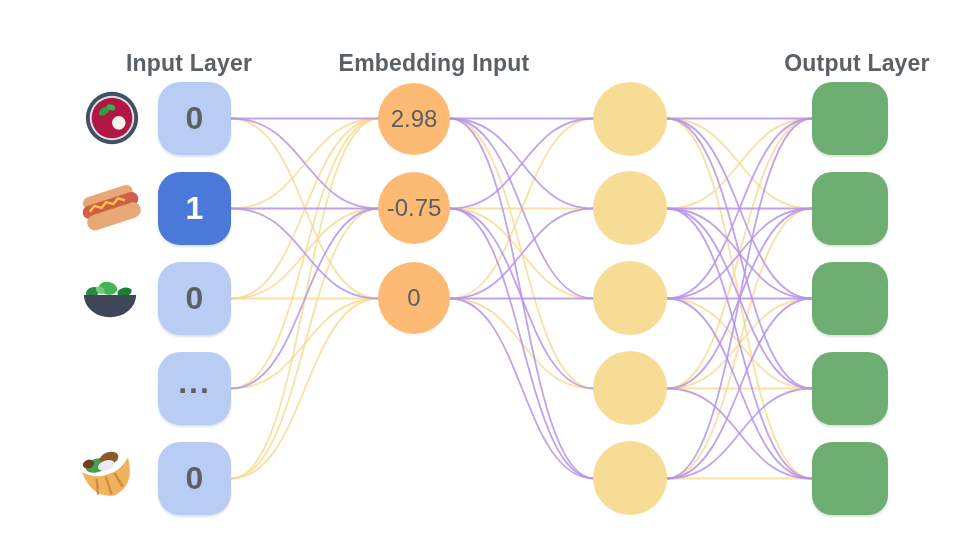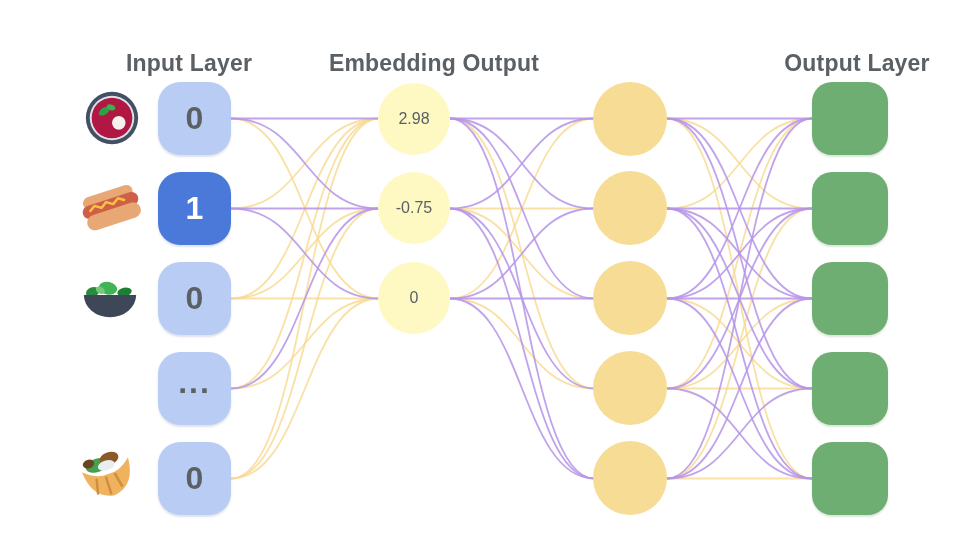--- a/index.html
+++ b/index.html
@@ -22,21 +22,21 @@
   }
   .inbox{
     left:158px;width:73px;height:73px;border-radius:22px;
     background:#b9cdf4;color:#5b6065;font-size:32px;font-weight:bold;
     box-shadow:0 2px 2px rgba(120,140,180,.25);
   }
   .inbox.active{background:#4a79da;color:#ffffff;}
   .inbox .dots{letter-spacing:2px;transform:translateY(-6px);}
   .ebubble{
     left:378px;width:72px;height:72px;border-radius:50%;
-    background:#fef9c3;color:#5b6065;font-size:16px;font-weight:400;
+    background:#fdba74;color:#5b6065;font-size:24px;font-weight:400;
   }
   .hbubble{
     left:593px;width:74px;height:74px;border-radius:50%;
     background:#f6dc95;
   }
   .obox{
     left:812px;width:76px;height:73px;border-radius:20px;
     background:#6fae72;
     box-shadow:0 2px 2px rgba(110,150,110,.25);
   }
@@ -106,21 +106,21 @@
       <path d="M 667 298.5 C 739.5 298.5, 739.5 298.5, 812 298.5" fill="none" stroke="#b593e8" stroke-width="1.8" stroke-opacity="0.85"></path>
       <path d="M 667 298.5 C 739.5 298.5, 739.5 478.5, 812 478.5" fill="none" stroke="#b593e8" stroke-width="1.8" stroke-opacity="0.85"></path>
       <path d="M 667 388.5 C 739.5 388.5, 739.5 208.5, 812 208.5" fill="none" stroke="#b593e8" stroke-width="1.8" stroke-opacity="0.85"></path>
       <path d="M 667 388.5 C 739.5 388.5, 739.5 478.5, 812 478.5" fill="none" stroke="#b593e8" stroke-width="1.8" stroke-opacity="0.85"></path>
       <path d="M 667 478.5 C 739.5 478.5, 739.5 118.5, 812 118.5" fill="none" stroke="#b593e8" stroke-width="1.8" stroke-opacity="0.85"></path>
       <path d="M 667 478.5 C 739.5 478.5, 739.5 298.5, 812 298.5" fill="none" stroke="#b593e8" stroke-width="1.8" stroke-opacity="0.85"></path>
       <path d="M 667 478.5 C 739.5 478.5, 739.5 388.5, 812 388.5" fill="none" stroke="#b593e8" stroke-width="1.8" stroke-opacity="0.85"></path>
     </svg>
 
   <div class="layer-title t-input">Input Layer</div>
-  <div class="layer-title t-embed">Embedding Output</div>
+  <div class="layer-title t-embed">Embedding Input</div>
   <div class="layer-title t-output">Output Layer</div>
 
   <svg class="food-icon f0" viewBox="0 0 64 64">
     <circle cx="32" cy="32" r="27" fill="#434f63"></circle>
     <circle cx="32" cy="32" r="23" fill="#dde3e8"></circle>
     <circle cx="32" cy="32" r="21" fill="#b01743"></circle>
     <circle cx="39" cy="37" r="7" fill="#f6f0ee"></circle>
     <ellipse cx="24" cy="25" rx="6.5" ry="3.6" fill="#2f9e44" transform="rotate(-35 24 25)"></ellipse>
     <ellipse cx="31" cy="21" rx="4.6" ry="2.8" fill="#37b24d" transform="rotate(20 31 21)"></ellipse>
   </svg>

